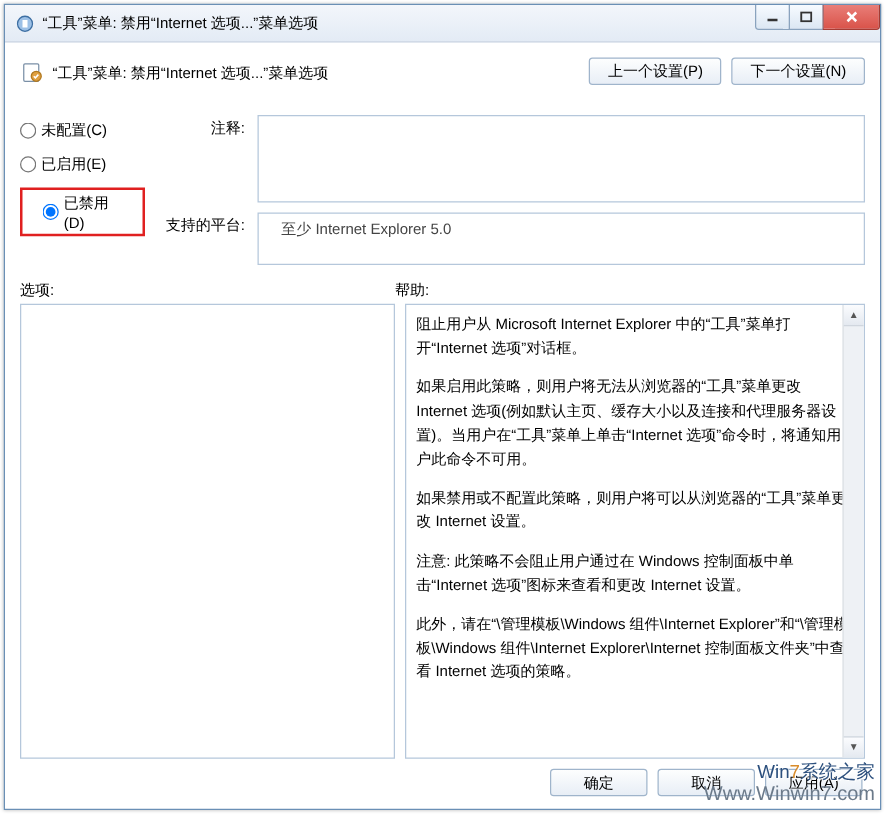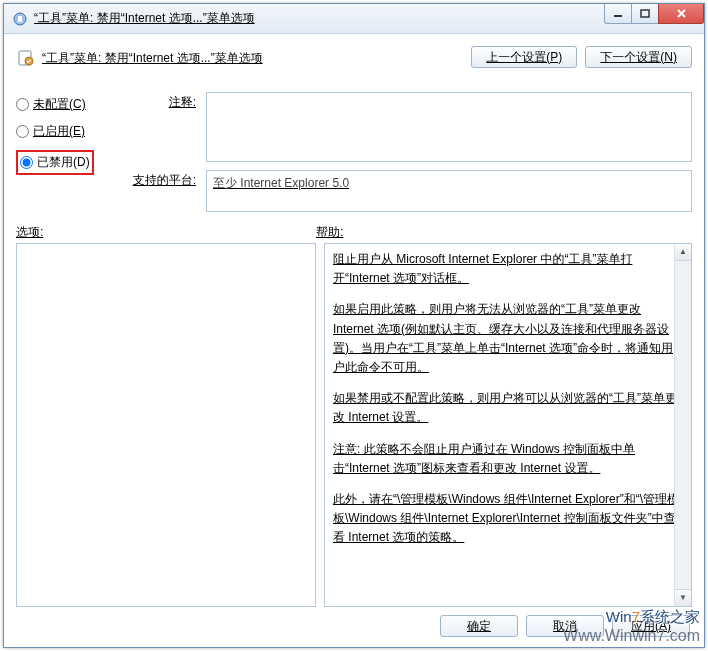--- a/index.html
+++ b/index.html
@@ -12,21 +12,20 @@
   }
   .window {
     width: 702px;
     height: 645px;
     margin: 3px;
     border: 1px solid #6a8fb5;
     background: #fff;
     display: flex;
     flex-direction: column;
     box-shadow: 0 0 3px rgba(0,0,0,0.3);
-    text-decoration: underline;
   }
   
   .titlebar {
     height: 30px;
     background: linear-gradient(#f3f6fb, #e3ebf5);
     border-bottom: 1px solid #c3d0e0;
     display: flex;
     align-items: center;
     padding: 0 0 0 8px;
   }
@@ -72,34 +71,34 @@
     border-radius: 3px;
     background: linear-gradient(#fdfefe,#e8eef6);
     font-size: 12px;
     cursor: pointer;
   }
   
   .config-area { display:flex; gap: 10px; margin-top: 16px; }
   .radio-col { width: 100px; min-width:100px; }
   .radio-item { display:flex; align-items:center; margin: 4px 0 10px 0; gap:4px;}
   .radio-item input { margin:0; }
-  .highlight-box { border: 2px solid #e02020; padding: 2px 2px; display:inline-flex; align-items:flex-end; gap:4px;}
+  .highlight-box { border: 2px solid #e02020; padding: 2px 16px; display:inline-flex; align-items:flex-end; gap:4px;}
   .fields-col { flex:1; display:flex; flex-direction:column; gap:8px;justify-content:center;}
   .field-row { display:flex; align-items:flex-start; gap:10px;}
   .field-label { width: 70px; text-align:right; padding-top:2px; color:#000;}
   .comment-box {
     flex:1; height: 70px;
     border: 1px solid #b5c7db;
     background:#fff;
   }
   .platform-box {
     flex:1; height: 42px;
     border: 1px solid #b5c7db;
     background:#fff;
-    padding: 4px 6px;
+    padding: 4px 18px;
     color:#444;
   }
   
   .panel-labels { display:flex; margin-top: 12px; margin-bottom:2px;}
   .panel-label-left { width: 300px; }
   .panels-row { display:flex; gap:8px; flex:1; min-height:0;}
   .panel-box {
     border: 1px solid #b5c7db;
     background:#fff;
     overflow-y:auto;

